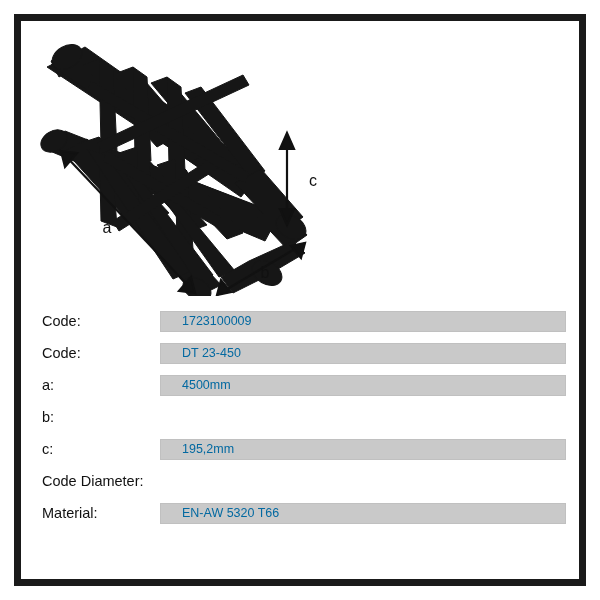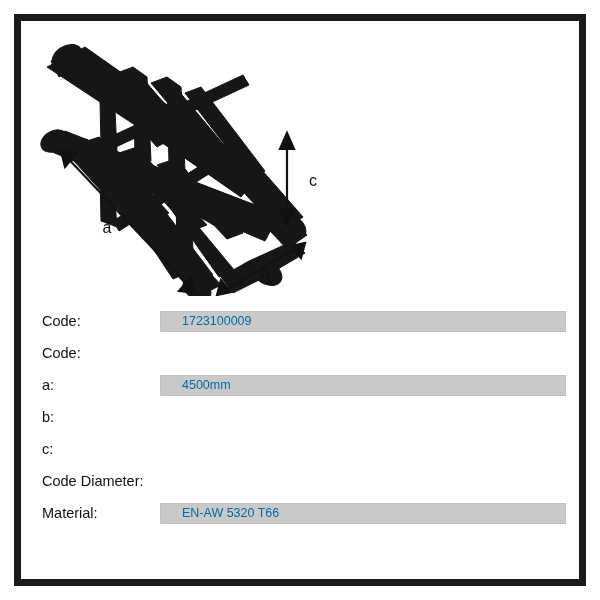--- a/index.html
+++ b/index.html
@@ -164,33 +164,35 @@
 
   <div class="spec-table">
 
     <div class="spec-row">
       <div class="spec-label">Code:</div>
       <div class="spec-value">1723100009</div>
     </div>
 
     <div class="spec-row">
       <div class="spec-label">Code:</div>
+      <div class="spec-value">DT 23-450</div>
     </div>
 
     <div class="spec-row">
       <div class="spec-label">a:</div>
       <div class="spec-value">4500mm</div>
     </div>
 
     <div class="spec-row">
       <div class="spec-label">b:</div>
     </div>
 
     <div class="spec-row">
       <div class="spec-label">c:</div>
+      <div class="spec-value">195,2mm</div>
     </div>
 
     <div class="spec-row">
       <div class="spec-label">Code Diameter:</div>
     </div>
 
 
     <div class="spec-row">
       <div class="spec-label">Material:</div>
       <div class="spec-value">EN-AW 5320 T66</div>

